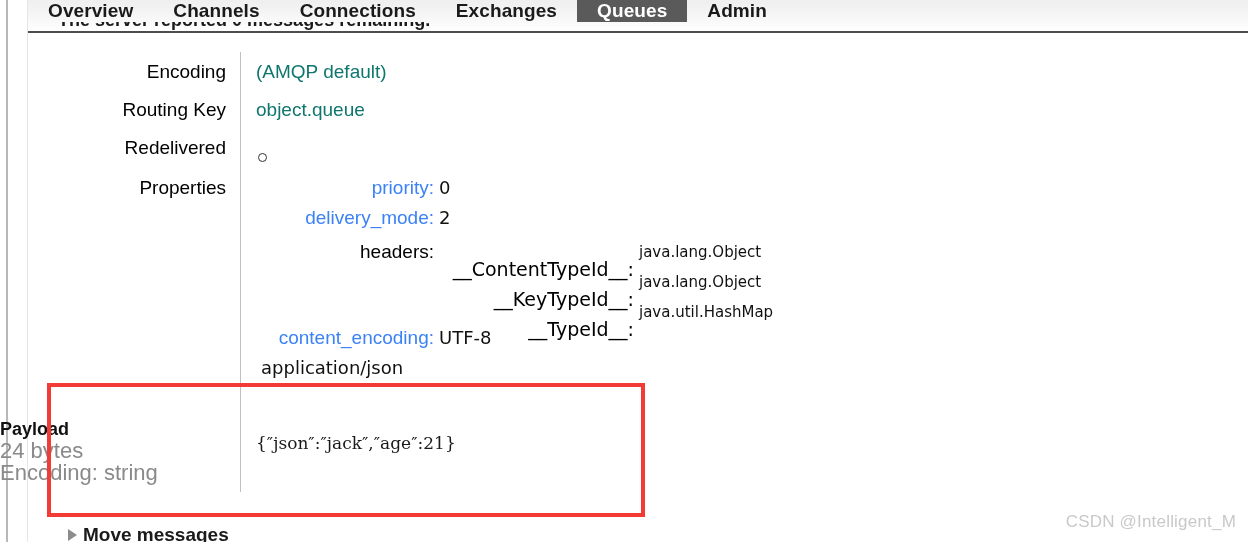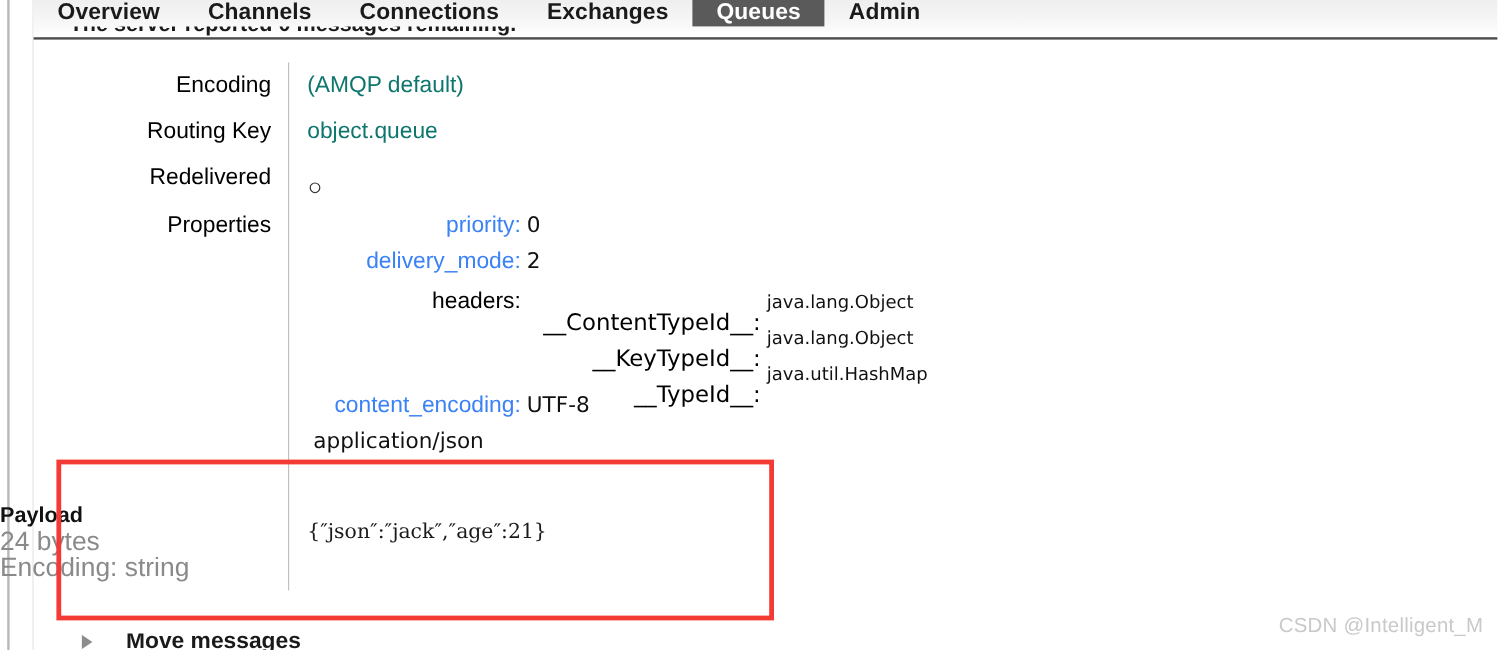--- a/index.html
+++ b/index.html
@@ -230,21 +230,21 @@
     pointer-events: none;
   }
 
   
   #move-messages {
     position: absolute;
     left: 68px;
     top: 528px;
     display: flex;
     align-items: center;
-    gap: 28px;
+    gap: 6px;
     height: 14px;
     overflow: hidden;
   }
   #move-arrow {
     width: 0; height: 0;
     border-left: 9px solid #8c8c8c;
     border-top: 6px solid transparent;
     border-bottom: 6px solid transparent;
   }
   #move-label {

